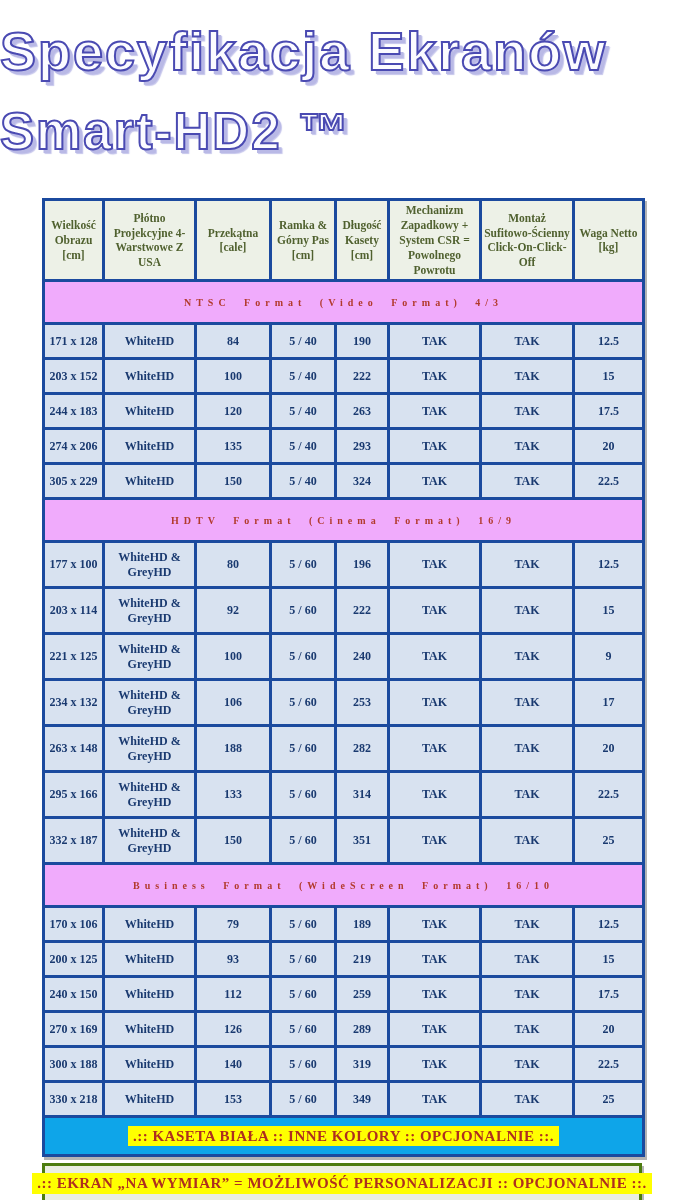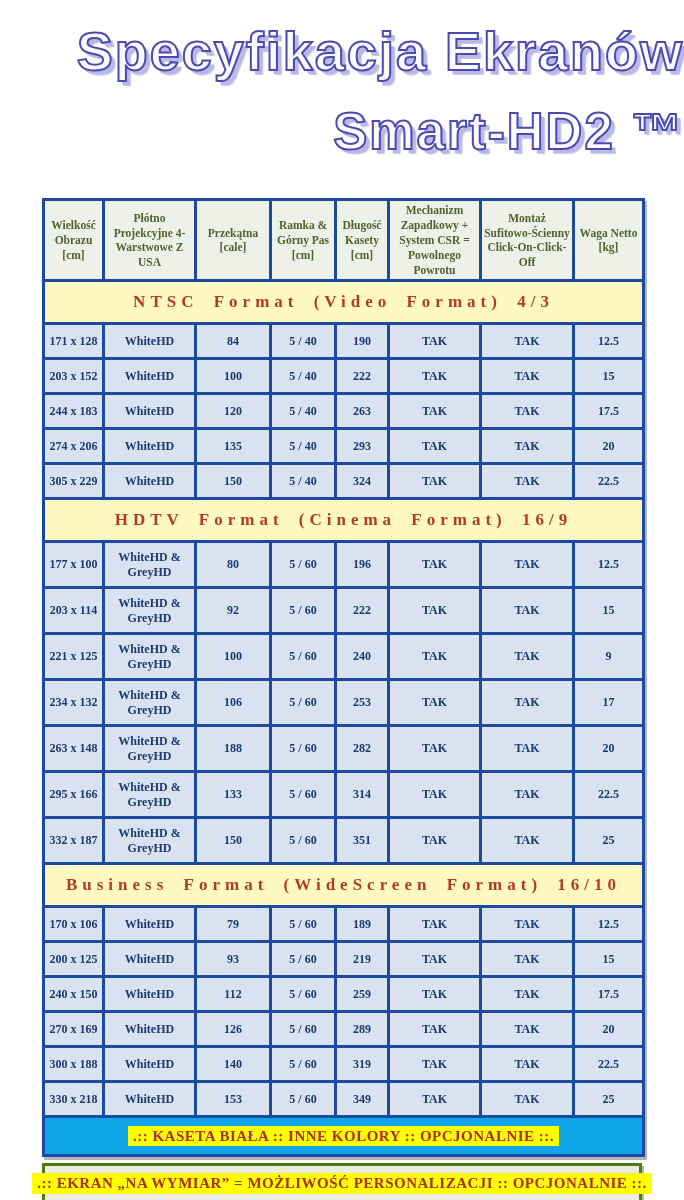--- a/index.html
+++ b/index.html
@@ -3,43 +3,43 @@
 <meta charset="utf-8">
 <style>
   html,body{margin:0;padding:0;}
   body{
     width:684px;height:1200px;background:#ffffff;overflow:hidden;
     font-family:"Liberation Serif","DejaVu Serif",serif;
     -webkit-font-smoothing:antialiased;
   }
   
   .title-wrap{
-    margin-top:22px;text-align:right;line-height:1.1;
+    margin-top:22px;text-align:left;line-height:1.1;
     font-family:"Liberation Sans","DejaVu Sans",sans-serif;
     font-weight:bold;color:#fbfbff;
     -webkit-text-stroke:2px #4a4ab2;
     text-shadow:4px 4px 0 #b9b9e6, 5px 5px 1px #c6c6ec;
     letter-spacing:2px;
   }
   .title-line1{font-size:54px;}
   .title-line2{font-size:51px;margin-top:23px;}
   
   .tbl-wrap{margin:38px auto 0 auto;width:600px;}
   table{
     width:600px;table-layout:fixed;border-collapse:collapse;
     box-shadow:2px 3px 0 rgba(40,40,40,0.35);
   }
   th,td{border:3px solid #1b4a9e;text-align:center;vertical-align:middle;padding:1px 2px;}
   th{
     background:#edf1e7;color:#50612f;font-weight:bold;
     font-size:11.5px;line-height:1.3;height:76px;
   }
   tr.section-row td{
-    background:#fef9c3;color:#b23a2c;font-weight:bold;
-    font-size:17px;letter-spacing:5px;word-spacing:6px;height:38px;
+    background:#f0abfc;color:#b23a2c;font-weight:bold;
+    font-size:10px;letter-spacing:5px;word-spacing:6px;height:38px;
   }
   tr.data-row td{
     background:#d8e2f0;color:#1a3a70;font-weight:bold;
     font-size:12px;height:30px;white-space:nowrap;line-height:1.25;
   }
   tr.data-row td:nth-child(2){white-space:normal;}
   tr.data-row.tall td{height:41px;}
   tr.note-row td{background:#0ea5e9;height:34px;}
   .hl{
     background:#ffff00;color:#ae2f1f;font-weight:bold;font-size:15px;

